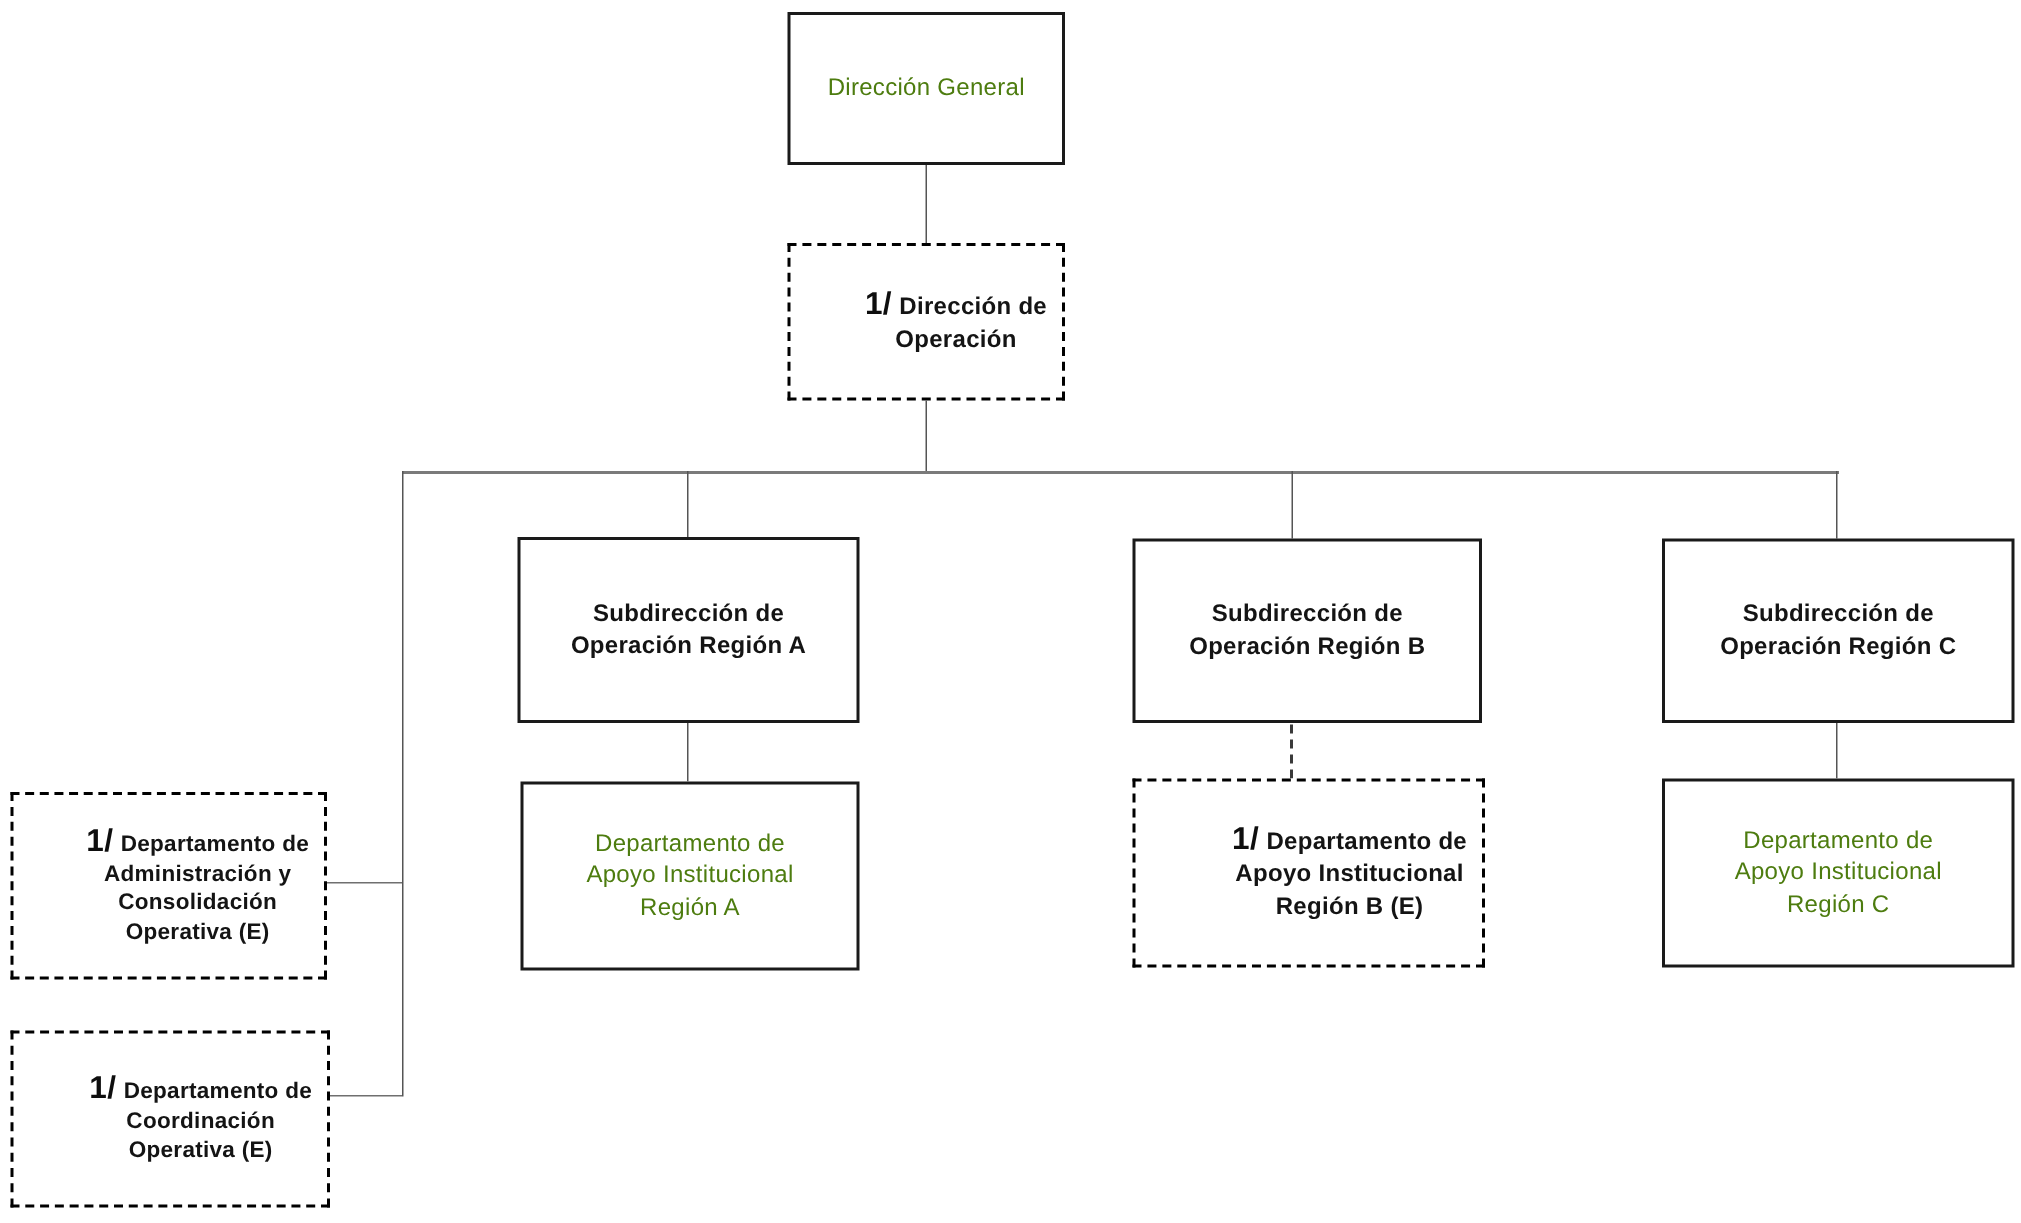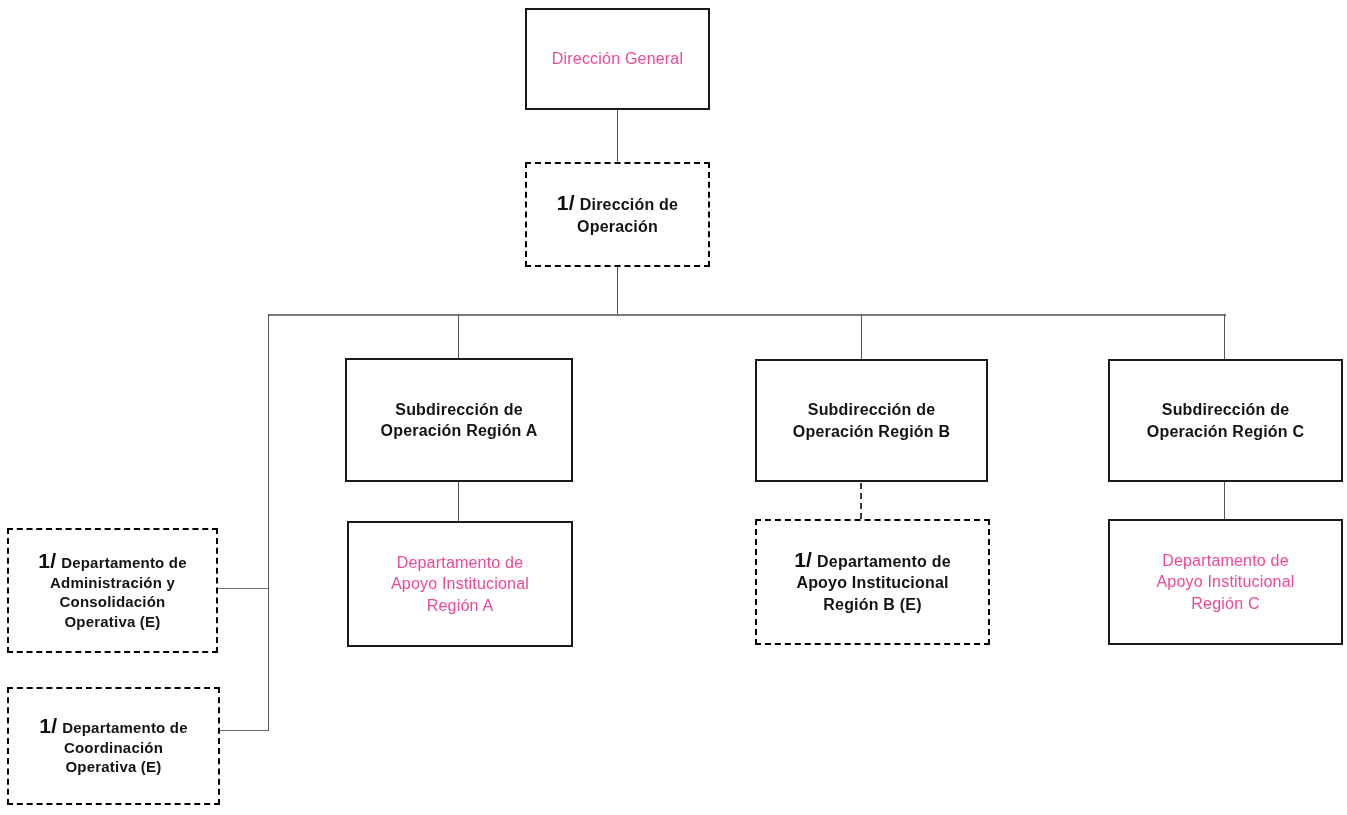--- a/index.html
+++ b/index.html
@@ -22,26 +22,27 @@
     background: #ffffff;
     border: 2px solid #1a1a1a;
     display: flex;
     align-items: center;
     justify-content: center;
     text-align: center;
     padding: 6px 10px;
   }
   .node.dashed {
     border: 2px dashed #000000;
+    justify-content: flex-end;
   }
   .label {
     white-space: pre-line;
     font-size: 16px;
     line-height: 1.32;
-    color: #ec4899;
+    color: #4d7c0f;
     letter-spacing: 0.2px;
   }
   .node.bold .label {
     font-weight: bold;
     color: #141414;
   }
   .node.small .label {
     font-size: 15px;
     line-height: 1.3;
   }

